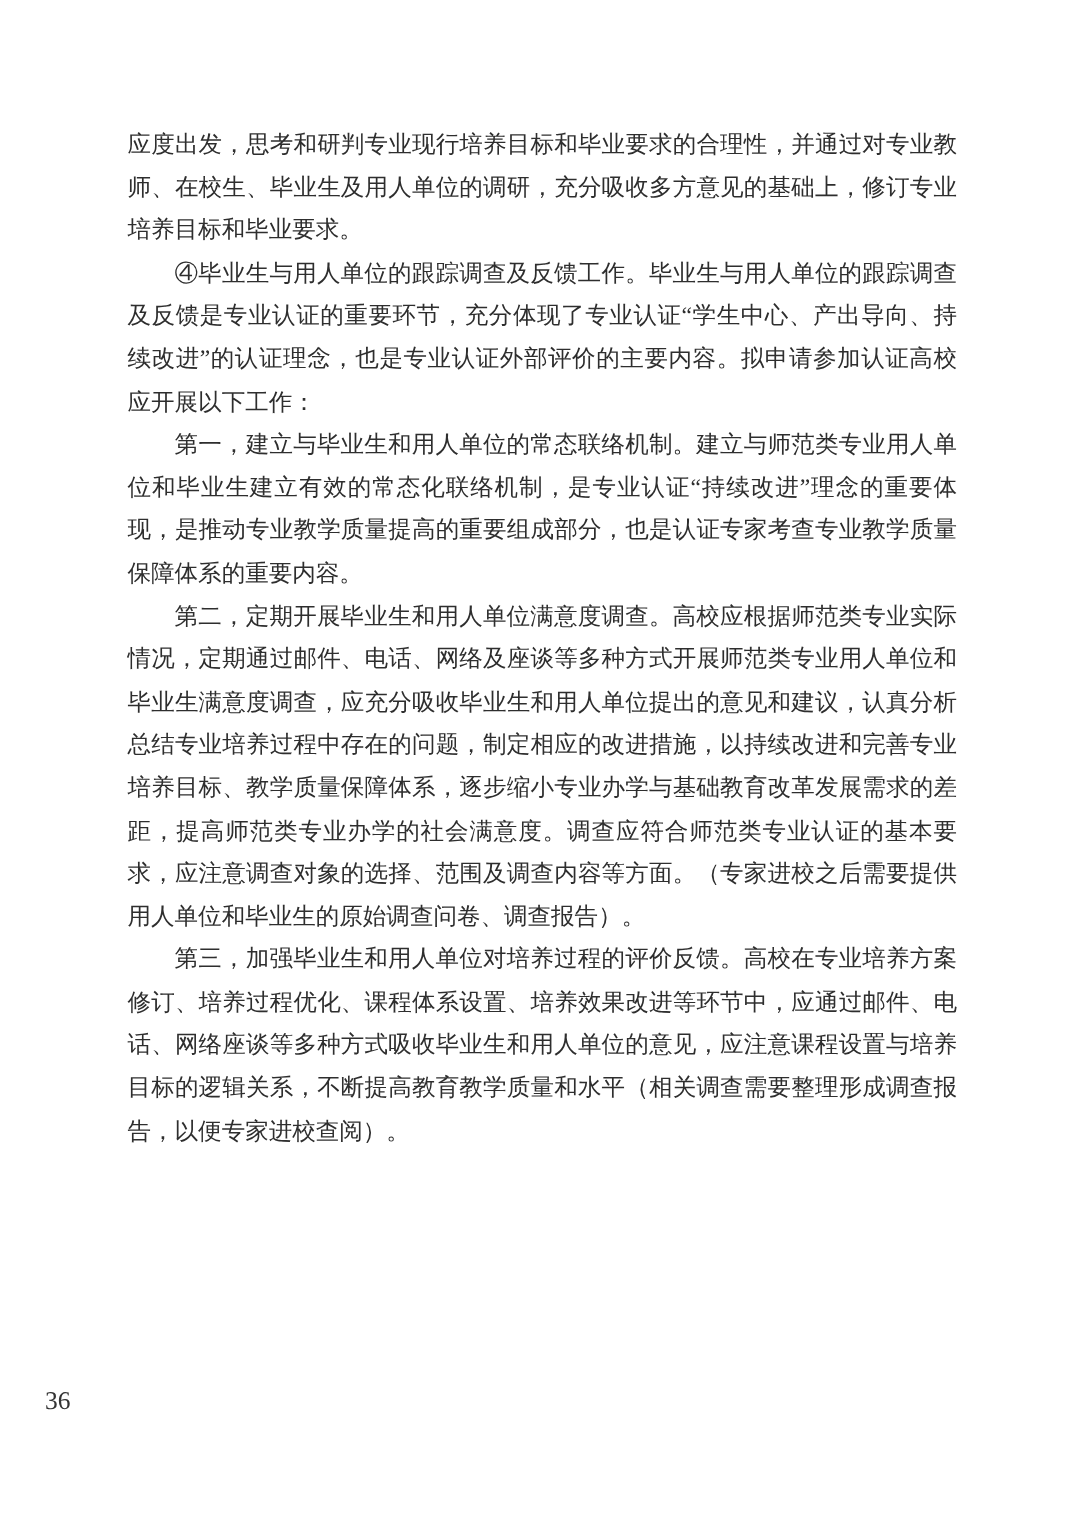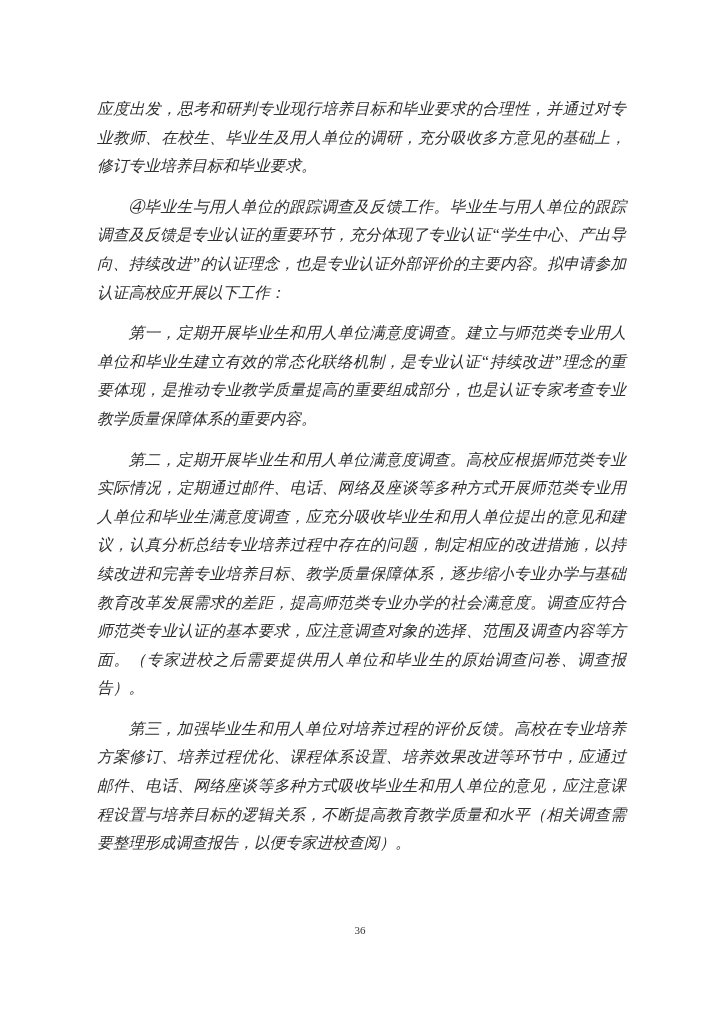--- a/index.html
+++ b/index.html
@@ -21,42 +21,41 @@
     left: 85px;
     top: 83px;
     width: 553px;
     font-size: 15.7px;
     line-height: 28.6px;
     text-align: justify;
     text-align-last: left;
     letter-spacing: 0;
   }
   .text-block p {
-    margin: 12px;
+    margin: 0;
     padding: 0;
-    font-style: italic;
   }
   .text-block p.indent {
     text-indent: 2em;
   }
   .page-footer {
     position: absolute;
     left: 0;
     right: 0;
     top: 924px;
-    text-align: center;
-    font-size: 11px;
+    font-size: 17px;
     color: #333333;
+    padding-left: 30px;
   }
 </style>
 </head>
 <body>
 
 <div class="page">
   <div class="text-block">
     <p>应度出发，思考和研判专业现行培养目标和毕业要求的合理性，并通过对专业教师、在校生、毕业生及用人单位的调研，充分吸收多方意见的基础上，修订专业培养目标和毕业要求。</p>
     <p class="indent">④毕业生与用人单位的跟踪调查及反馈工作。毕业生与用人单位的跟踪调查及反馈是专业认证的重要环节，充分体现了专业认证“学生中心、产出导向、持续改进”的认证理念，也是专业认证外部评价的主要内容。拟申请参加认证高校应开展以下工作：</p>
-    <p class="indent">第一，定期开展毕业生和用人单位满意度调查。建立与师范类专业用人单位和毕业生建立有效的常态化联络机制，是专业认证“持续改进”理念的重要体现，是推动专业教学质量提高的重要组成部分，也是认证专家考查专业教学质量保障体系的重要内容。</p>
+    <p class="indent">第一，建立与毕业生和用人单位的常态联络机制。建立与师范类专业用人单位和毕业生建立有效的常态化联络机制，是专业认证“持续改进”理念的重要体现，是推动专业教学质量提高的重要组成部分，也是认证专家考查专业教学质量保障体系的重要内容。</p>
     <p class="indent">第二，定期开展毕业生和用人单位满意度调查。高校应根据师范类专业实际情况，定期通过邮件、电话、网络及座谈等多种方式开展师范类专业用人单位和毕业生满意度调查，应充分吸收毕业生和用人单位提出的意见和建议，认真分析总结专业培养过程中存在的问题，制定相应的改进措施，以持续改进和完善专业培养目标、教学质量保障体系，逐步缩小专业办学与基础教育改革发展需求的差距，提高师范类专业办学的社会满意度。调查应符合师范类专业认证的基本要求，应注意调查对象的选择、范围及调查内容等方面。（专家进校之后需要提供用人单位和毕业生的原始调查问卷、调查报告）。</p>
     <p class="indent">第三，加强毕业生和用人单位对培养过程的评价反馈。高校在专业培养方案修订、培养过程优化、课程体系设置、培养效果改进等环节中，应通过邮件、电话、网络座谈等多种方式吸收毕业生和用人单位的意见，应注意课程设置与培养目标的逻辑关系，不断提高教育教学质量和水平（相关调查需要整理形成调查报告，以便专家进校查阅）。</p>
   </div>
   <div class="page-footer">36</div>
 </div>
 
 </body></html>

